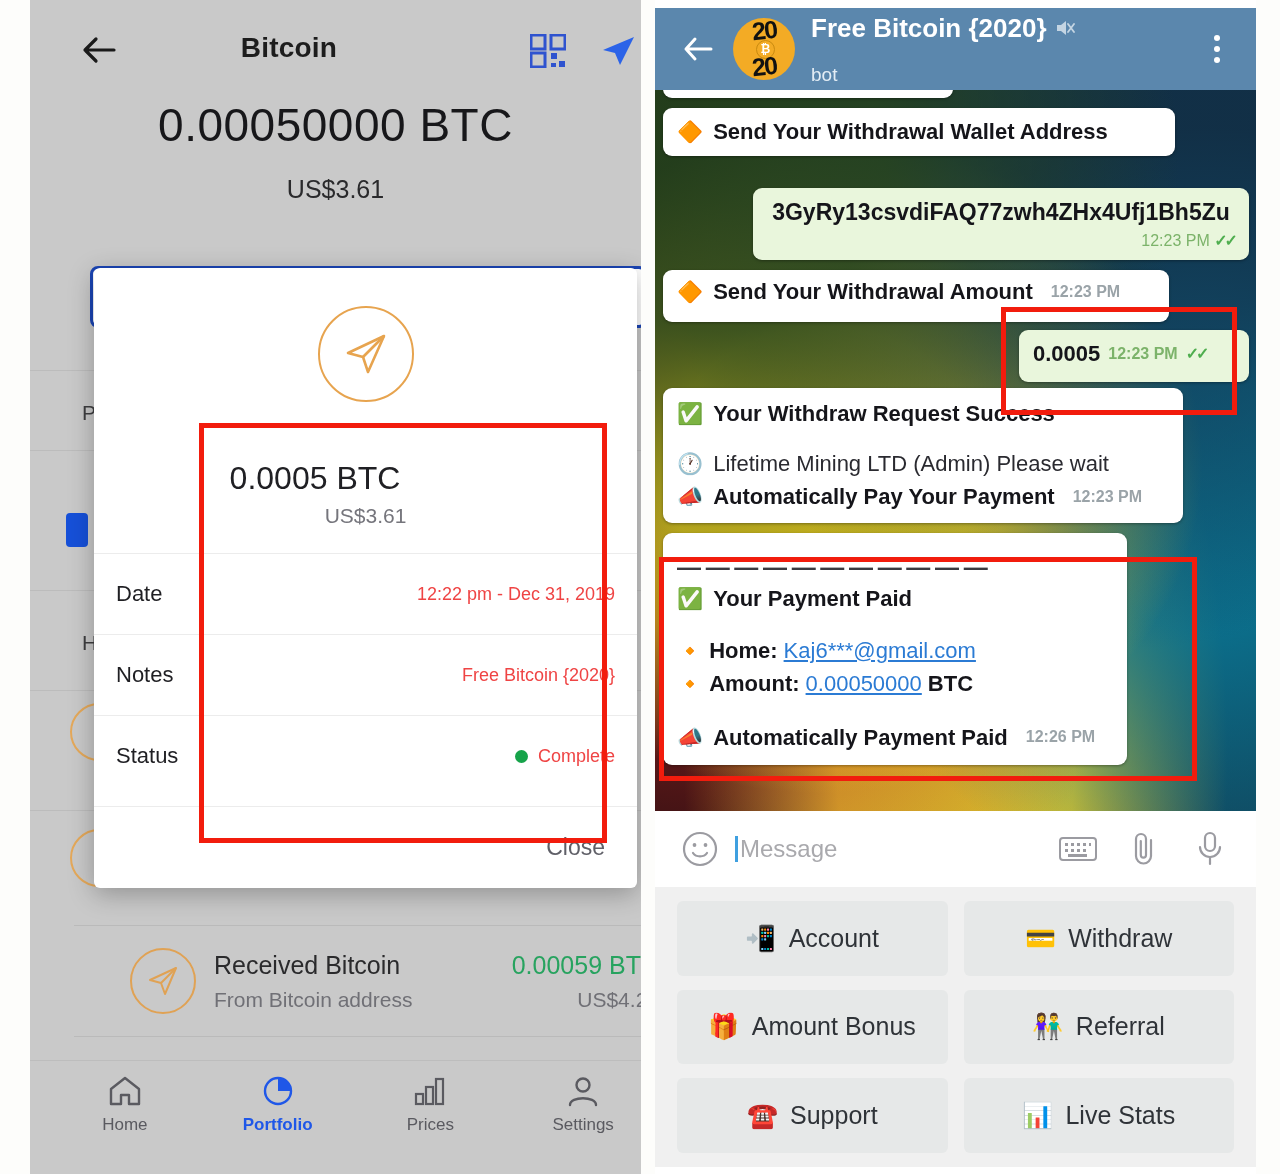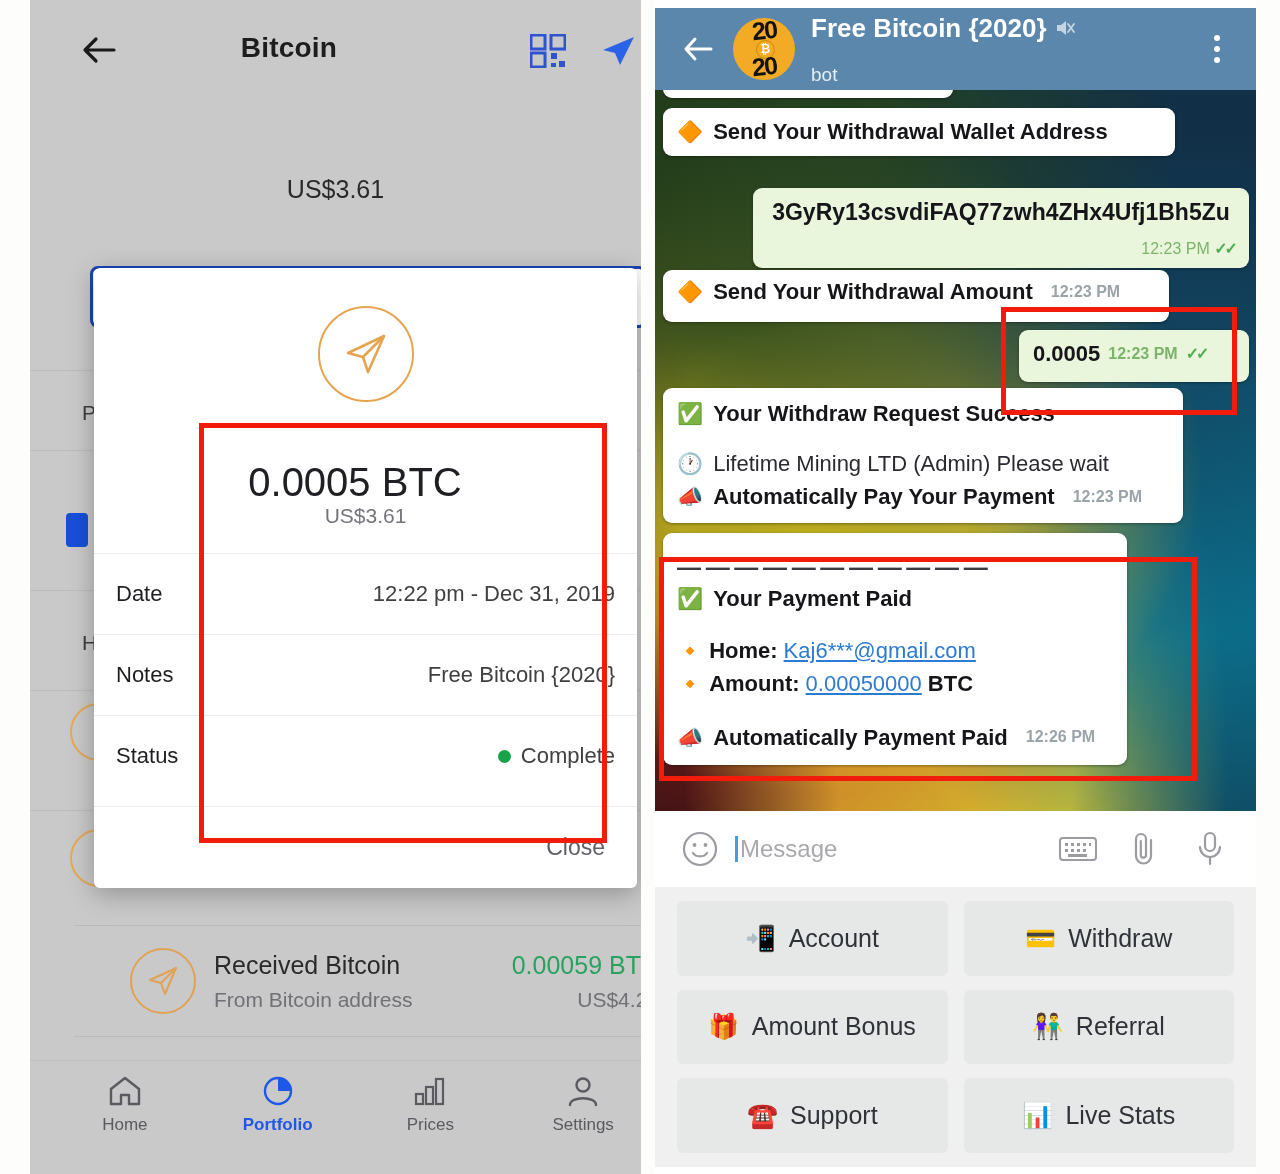--- a/index.html
+++ b/index.html
@@ -83,34 +83,34 @@
   }
   .tx-plane{
     position:absolute;left:0;top:38px;width:543px;display:flex;justify-content:center;
   }
   .tx-plane .ring{
     width:92px;height:92px;border-radius:50%;border:2px solid #e7a44f;
     display:flex;align-items:center;justify-content:center;
   }
   .tx-amt{
     position:absolute;left:0;top:192px;width:442px;text-align:center;
-    font-size:40px;font-weight:500;color:#202024;padding-left:40px;
+    font-size:32px;font-weight:500;color:#202024;
   }
   .tx-fiat{
     position:absolute;left:0;top:236px;width:543px;text-align:center;
     font-size:21px;color:#75757c;
   }
   .tx-rows{position:absolute;left:0;top:285px;width:543px;}
   .tx-row{
     height:80px;border-top:1px solid #ececec;
     display:flex;align-items:center;justify-content:space-between;
     padding:0 22px;
   }
   .tx-row .k{font-size:22px;color:#1f1f23;}
-  .tx-row .v{font-size:22px;color:#404040;display:flex;align-items:center;gap:10px;}
+  .tx-row .v{font-size:18px;color:#ef4444;display:flex;align-items:center;gap:10px;}
   .dot-green{width:13px;height:13px;border-radius:50%;background:#16a34a;display:inline-block;}
   .tx-foot{
     position:absolute;left:0;bottom:0;width:543px;height:82px;
     border-top:1px solid #ececec;display:flex;align-items:center;justify-content:flex-end;
     padding-right:32px;box-sizing:border-box;
   }
   .tx-close{font-size:23px;color:#5f5f67;cursor:pointer;}
 
   
   .blue-outline{
@@ -240,20 +240,21 @@
           <rect x="21" y="29" width="5" height="4" fill="#2f53cf"></rect>
         </svg>
       </div>
       <div class="wal-send">
         <svg width="36" height="34" viewBox="0 0 36 34">
             <path d="M34 3 L3 16 L15 19 L20 31 Z" fill="#2b63e8"></path>
           </svg>
       </div>
     </div>
 
+    <div class="wal-balance">0.00050000 BTC</div>
     <div class="wal-fiat">US$3.61</div>
 
     <div class="bg-row" style="top:370px;height:80px;">
       <span class="lbl" style="top:30px;">P</span>
     </div>
     <div class="bg-row" style="top:450px;height:140px;">
       <span class="bg-blue-dot" style="top:62px;"></span>
     </div>
     <div class="bg-row" style="top:590px;height:80px;">
       <span class="lbl" style="top:40px;">H</span>
@@ -395,21 +396,21 @@
         <div class="line">
           <span class="em">🔶</span>
           <span>Send Your Withdrawal Wallet Address</span>
         </div>
       </div>
 
       <div class="bub out" style="left:98px;top:98px;width:496px;">
         <div class="line" style="font-size:23px;justify-content:center;">
           <span>3GyRy13csvdiFAQ77zwh4ZHx4Ufj1Bh5Zu</span>
         </div>
-        <div style="text-align:right;margin-top:12px;">
+        <div style="text-align:right;margin-top:4px;">
           <span class="time">12:23 PM</span>
           <span class="tick">✓✓</span>
         </div>
       </div>
 
       <div class="bub" style="left:8px;top:180px;width:506px;height:52px;padding-top:8px;">
         <div class="line">
           <span class="em">🔶</span>
           <span>Send Your Withdrawal Amount</span>
           <span class="time" style="margin-left:8px;">12:23 PM</span>

